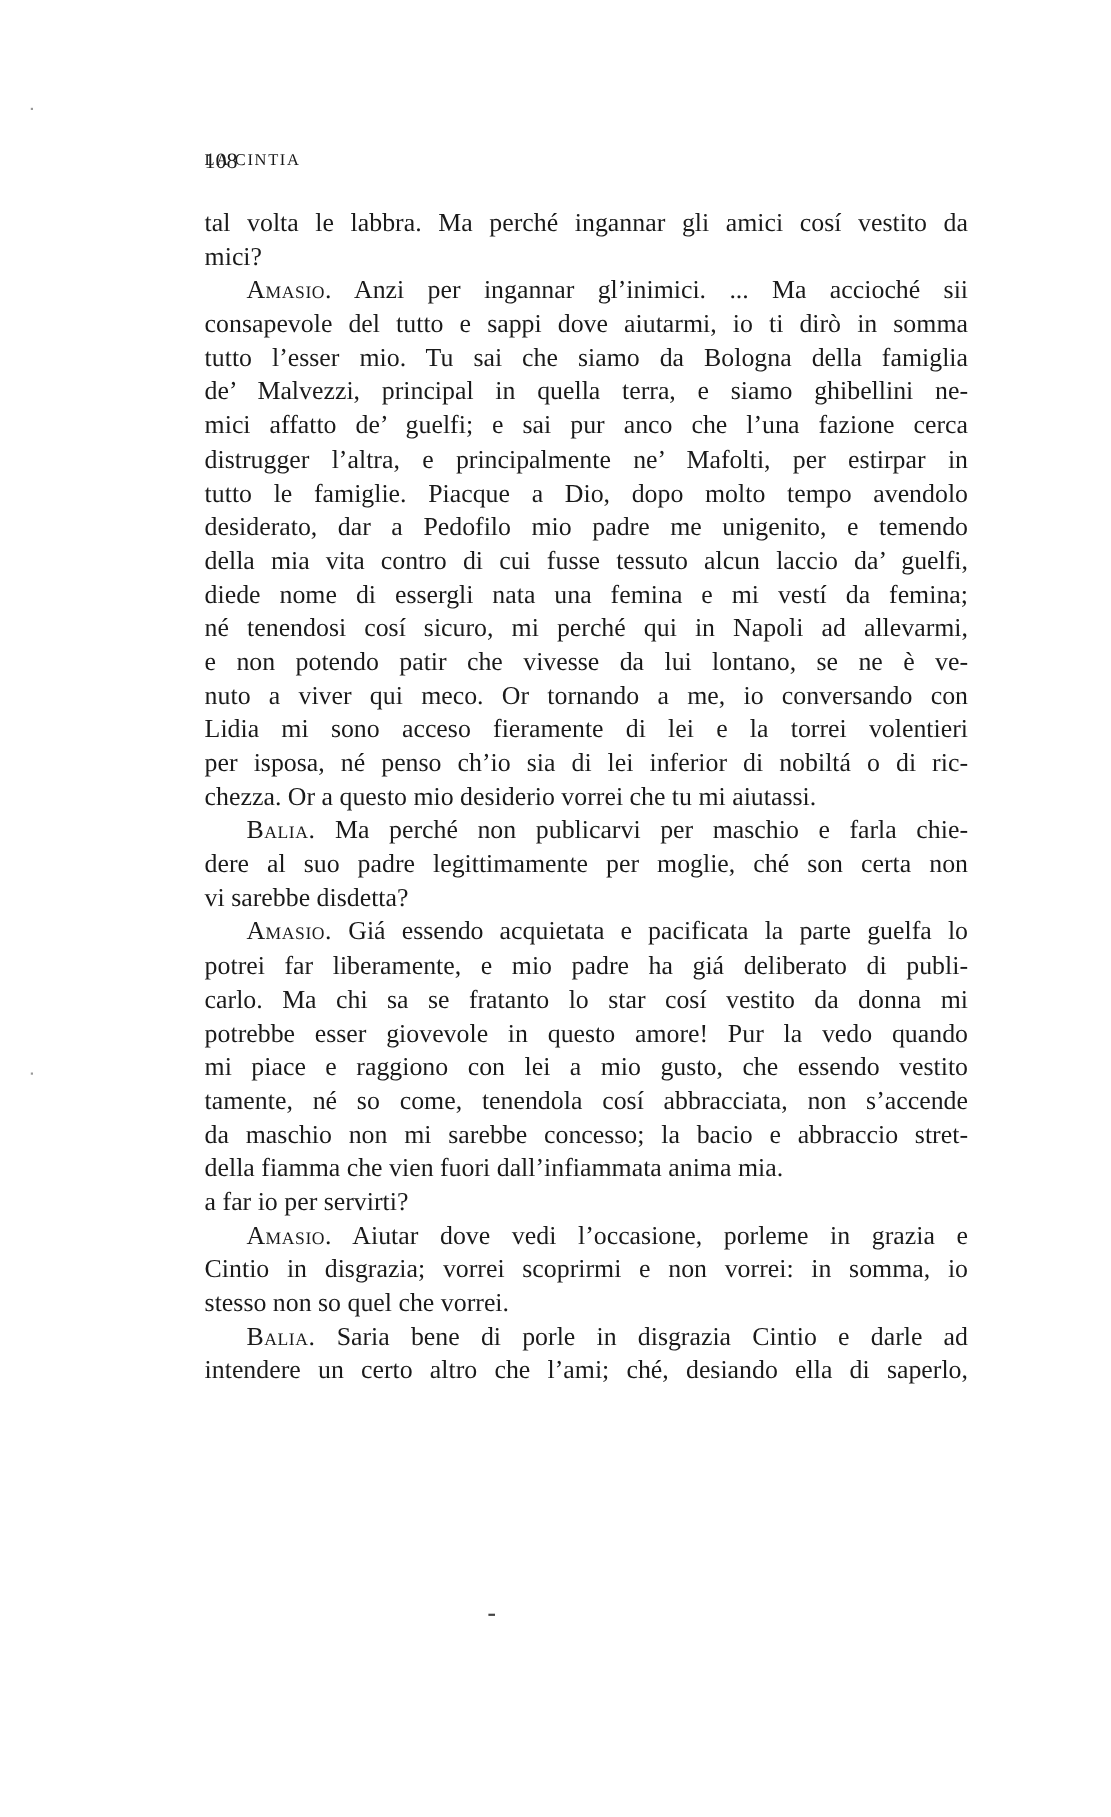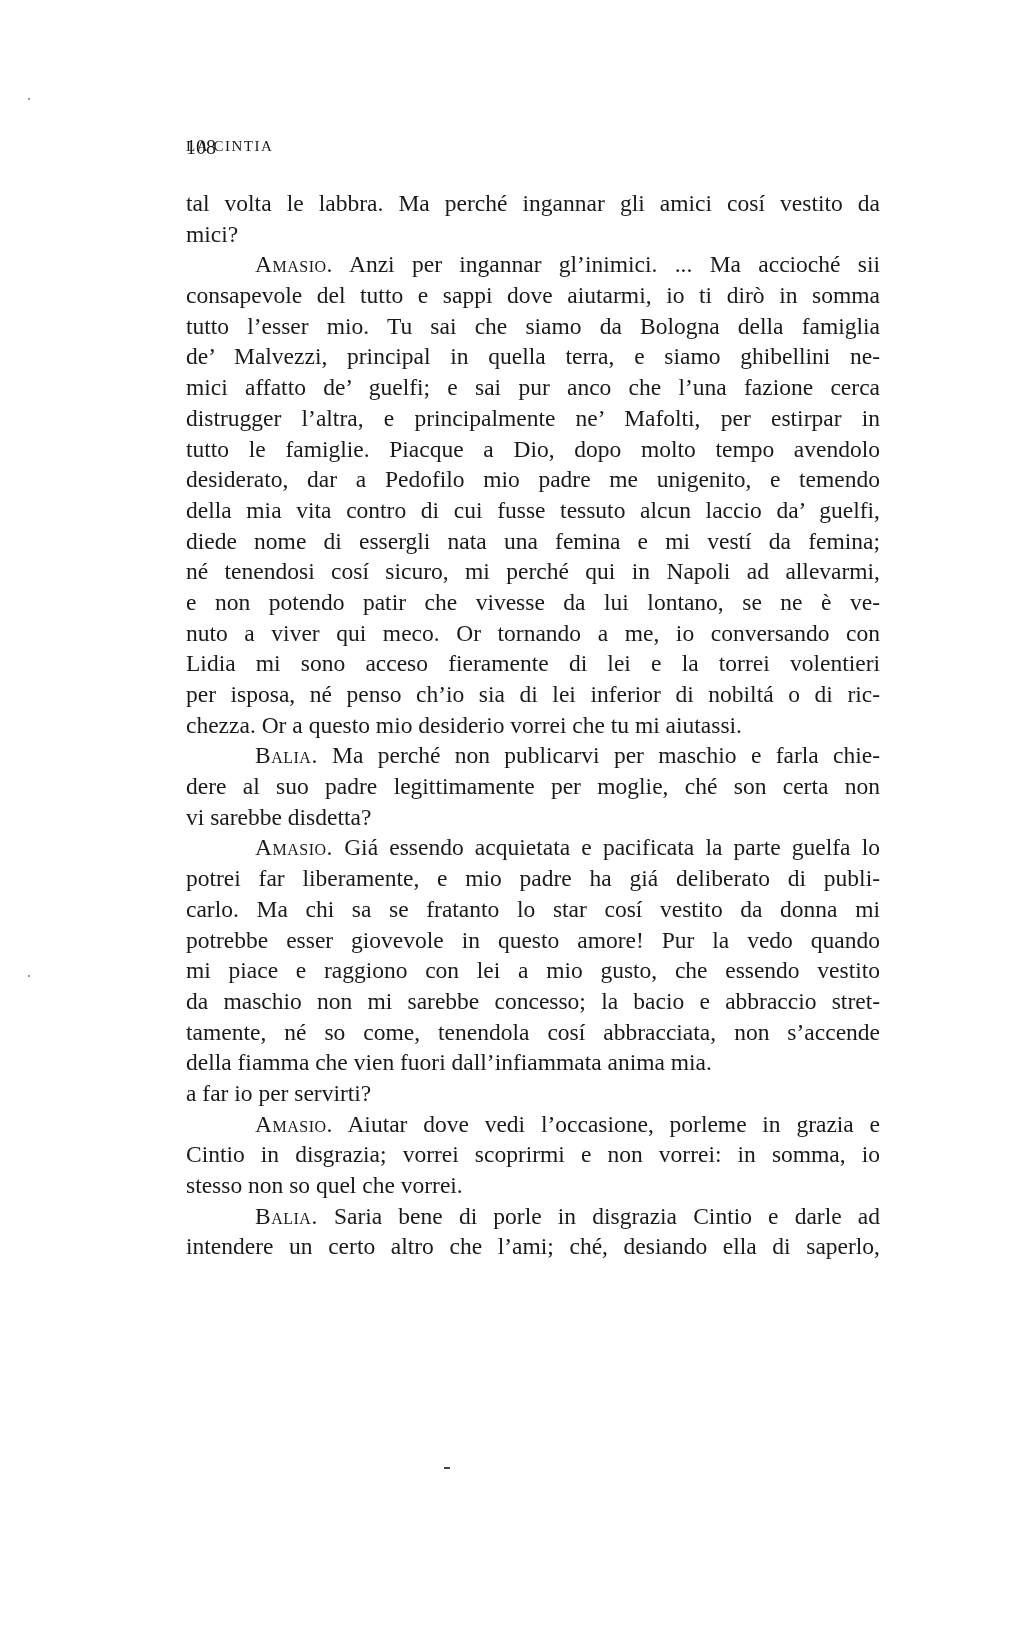--- a/index.html
+++ b/index.html
@@ -9,21 +9,21 @@
   .running-head { position: absolute; top: 136px; left: 174px; width: 695px; height: 30px;
                   font-size: 18px; }
   .page-number { position: absolute; left: 0; top: 0; font-size: 20px; }
   .running-title { position: absolute; left: 0; right: 0; text-align: left; top: 2px;
                    font-size: 15px; letter-spacing: 1.5px; }
   .body-text { position: absolute; left: 174px; top: 188px; width: 694px; }
   .line { display: block; height: 30.7px; line-height: 30.7px; font-size: 23.5px;
           text-align: justify; text-align-last: justify; white-space: nowrap; }
   .line.last { text-align-last: left; }
   .line.indent { padding-left: 38px; }
-  .speaker { font-variant: small-caps; letter-spacing: 0.5px; margin-left: 31px; }
+  .speaker { font-variant: small-caps; letter-spacing: 0.5px; }
   .line-inner { display: inline-block; width: 100%; white-space: normal; text-align: justify; text-align-last: justify; }
   .line.last .line-inner { text-align-last: left; }
   .mark { position: absolute; background: #444; }
   .mark-dot1 { left: 16px; top: 98px; width: 2px; height: 2px; background: #999; }
   .mark-dot2 { left: 16px; top: 975px; width: 2px; height: 2px; background: #999; }
   .mark-dash { left: 432px; top: 1467px; width: 6px; height: 2px; }
 </style>
 </head>
 <body>
 
@@ -53,22 +53,22 @@
       <div class="line"><span class="line-inner"><span>per isposa, né penso ch’io sia di lei inferior di nobiltá o di ric-</span></span></div>
       <div class="line last"><span class="line-inner"><span>chezza. Or a questo mio desiderio vorrei che tu mi aiutassi.</span></span></div>
       <div class="line indent"><span class="line-inner"><span class="speaker">Balia.</span><span> Ma perché non publicarvi per maschio e farla chie-</span></span></div>
       <div class="line"><span class="line-inner"><span>dere al suo padre legittimamente per moglie, ché son certa non</span></span></div>
       <div class="line last"><span class="line-inner"><span>vi sarebbe disdetta?</span></span></div>
       <div class="line indent"><span class="line-inner"><span class="speaker">Amasio.</span><span> Giá essendo acquietata e pacificata la parte guelfa lo</span></span></div>
       <div class="line"><span class="line-inner"><span>potrei far liberamente, e mio padre ha giá deliberato di publi-</span></span></div>
       <div class="line"><span class="line-inner"><span>carlo. Ma chi sa se fratanto lo star cosí vestito da donna mi</span></span></div>
       <div class="line"><span class="line-inner"><span>potrebbe esser giovevole in questo amore! Pur la vedo quando</span></span></div>
       <div class="line"><span class="line-inner"><span>mi piace e raggiono con lei a mio gusto, che essendo vestito</span></span></div>
+      <div class="line"><span class="line-inner"><span>tamente, né so come, tenendola cosí abbracciata, non s’accende</span></span></div>
       <div class="line"><span class="line-inner"><span>da maschio non mi sarebbe concesso; la bacio e abbraccio stret-</span></span></div>
-      <div class="line"><span class="line-inner"><span>tamente, né so come, tenendola cosí abbracciata, non s’accende</span></span></div>
       <div class="line last"><span class="line-inner"><span>della fiamma che vien fuori dall’infiammata anima mia.</span></span></div>
       <div class="line last"><span class="line-inner"><span>a far io per servirti?</span></span></div>
       <div class="line indent"><span class="line-inner"><span class="speaker">Amasio.</span><span> Aiutar dove vedi l’occasione, porleme in grazia e</span></span></div>
       <div class="line"><span class="line-inner"><span>Cintio in disgrazia; vorrei scoprirmi e non vorrei: in somma, io</span></span></div>
       <div class="line last"><span class="line-inner"><span>stesso non so quel che vorrei.</span></span></div>
       <div class="line indent"><span class="line-inner"><span class="speaker">Balia.</span><span> Saria bene di porle in disgrazia Cintio e darle ad</span></span></div>
       <div class="line"><span class="line-inner"><span>intendere un certo altro che l’ami; ché, desiando ella di saperlo,</span></span></div>
     </div>
 
   <div class="mark mark-dot1"></div>

